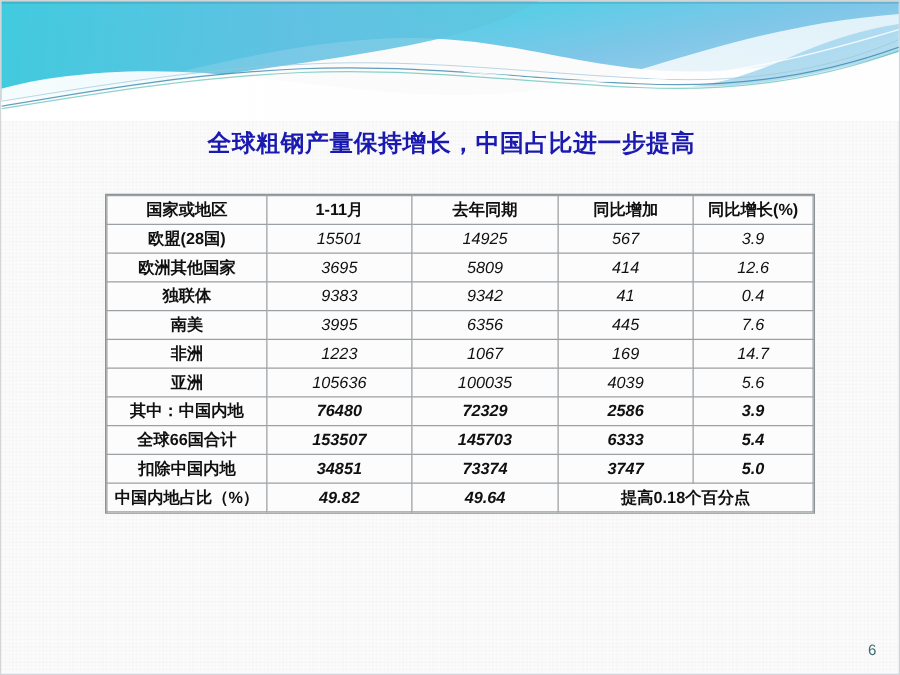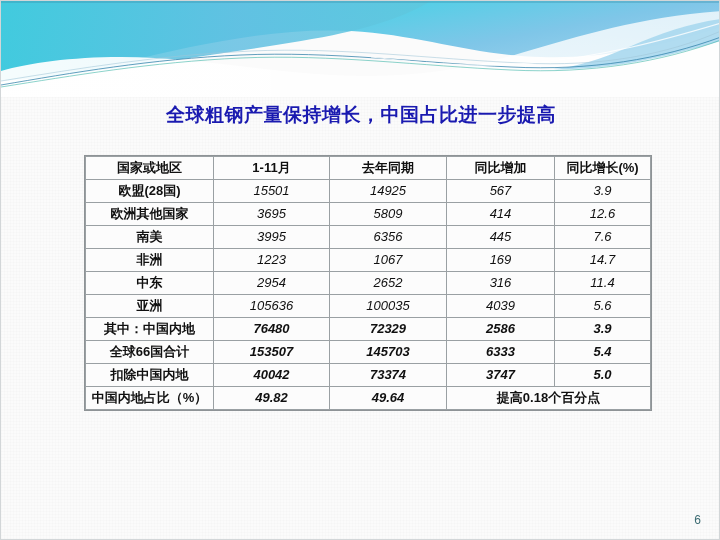--- a/index.html
+++ b/index.html
@@ -163,39 +163,39 @@
             <td class="num">3.9</td>
           </tr>
           <tr>
             <td class="label">欧洲其他国家</td>
             <td class="num">3695</td>
             <td class="num">5809</td>
             <td class="num">414</td>
             <td class="num">12.6</td>
           </tr>
           <tr>
+            <td class="label">独联体</td>
+            <td class="num">9383</td>
+            <td class="num">9342</td>
+            <td class="num">41</td>
+            <td class="num">0.4</td>
+          </tr>
+          <tr>
             <td class="label">南美</td>
             <td class="num">3995</td>
             <td class="num">6356</td>
             <td class="num">445</td>
             <td class="num">7.6</td>
           </tr>
           <tr>
             <td class="label">非洲</td>
             <td class="num">1223</td>
             <td class="num">1067</td>
             <td class="num">169</td>
             <td class="num">14.7</td>
-          </tr>
-          <tr>
-            <td class="label">中东</td>
-            <td class="num">2954</td>
-            <td class="num">2652</td>
-            <td class="num">316</td>
-            <td class="num">11.4</td>
           </tr>
           <tr class="r-asia">
             <td class="label">亚洲</td>
             <td class="num">105636</td>
             <td class="num">100035</td>
             <td class="num">4039</td>
             <td class="num">5.6</td>
           </tr>
           <tr class="r-purple">
             <td class="label">其中：中国内地</td>
@@ -206,21 +206,21 @@
           </tr>
           <tr class="r-red">
             <td class="label">全球66国合计</td>
             <td class="num">153507</td>
             <td class="num">145703</td>
             <td class="num">6333</td>
             <td class="num">5.4</td>
           </tr>
           <tr class="r-blue">
             <td class="label">扣除中国内地</td>
-            <td class="num">40042</td>
+            <td class="num">34851</td>
             <td class="num">73374</td>
             <td class="num">3747</td>
             <td class="num">5.0</td>
           </tr>
           <tr class="r-last">
             <td class="label">中国内地占比（%）</td>
             <td class="num">49.82</td>
             <td class="num">49.64</td>
             <td colspan="2" class="label">提高0.18个百分点</td>
           </tr>

